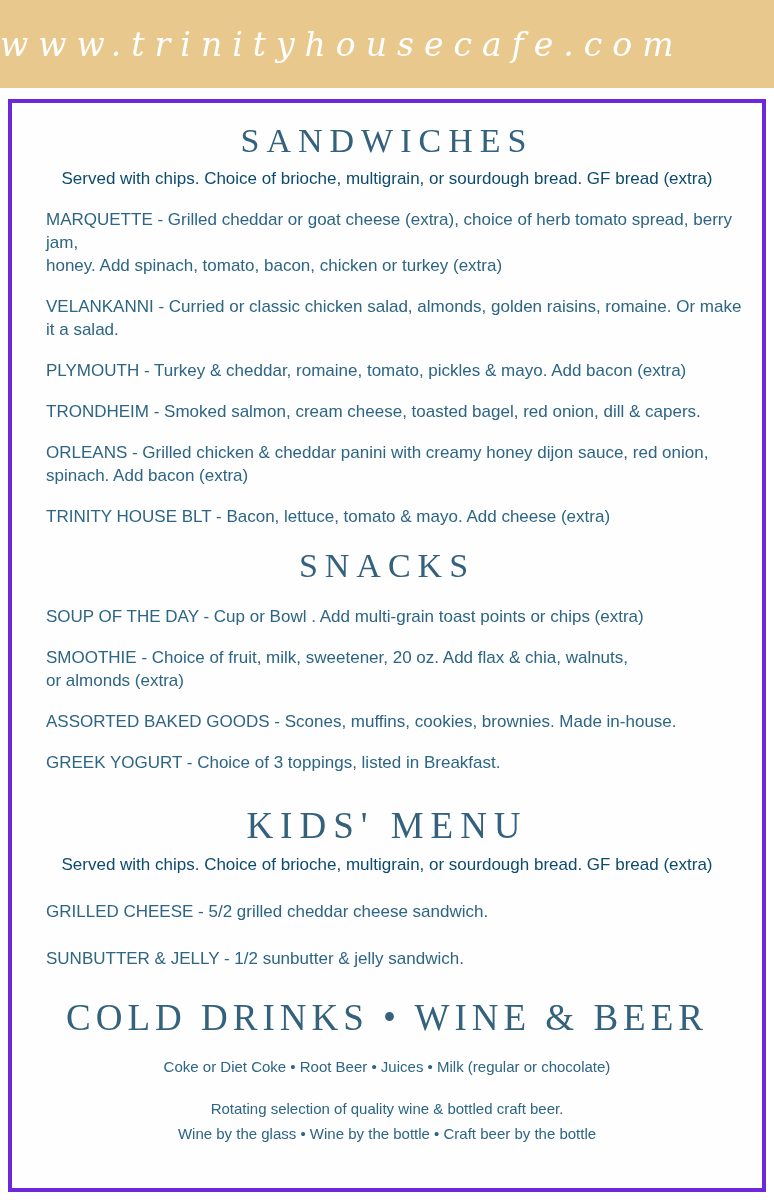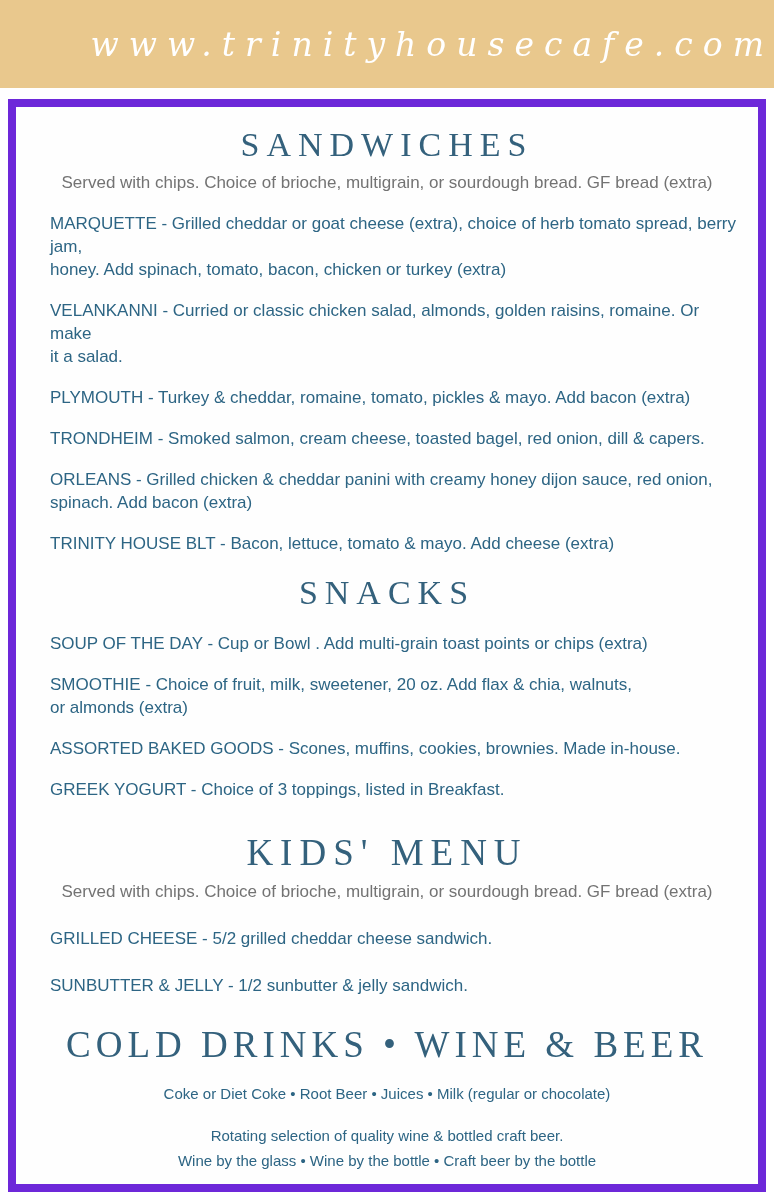--- a/index.html
+++ b/index.html
@@ -10,57 +10,57 @@
     height: 1200px;
     overflow: hidden;
     font-family: "Liberation Sans", sans-serif;
   }
   .top-banner {
     width: 774px;
     height: 88px;
     background: #e9c88d;
     display: flex;
     align-items: center;
-    justify-content: flex-end;
+    justify-content: flex-start;
   }
   .banner-url {
     font-family: "DejaVu Serif", "Liberation Serif", serif;
     font-style: italic;
     font-weight: normal;
     font-size: 33px;
     letter-spacing: 10px;
     color: #ffffff;
     white-space: nowrap;
   }
   .menu-frame {
     margin: 11px 8px 6px 8px;
     height: 1093px;
     box-sizing: border-box;
-    border: 8px solid #6d28d9;
+    border: 4px solid #6d28d9;
     background: #fefefe;
     padding: 0 18px;
     overflow: hidden;
   }
   .section-title {
     font-family: "Liberation Serif", "DejaVu Serif", serif;
     font-weight: normal;
     text-align: center;
     color: #34617c;
     line-height: 1.2;
     margin: 0;
   }
   .title-sandwiches { font-size: 34px; letter-spacing: 7px; margin-top: 18px; margin-bottom: 6px; }
   .title-snacks     { font-size: 34px; letter-spacing: 7px; margin-top: 10px; }
   .title-kids       { font-size: 37px; letter-spacing: 7px; margin-top: 30px; margin-bottom: 6px; }
   .title-cold       { font-size: 37px; letter-spacing: 5px; margin-top: 26px; margin-bottom: 4px; }
   .section-subtitle {
     text-align: center;
     font-size: 17px;
     line-height: 22px;
-    color: #737373;
+    color: #0c4a6e;
     margin: 0;
   }
   .items {
     padding: 0 0 0 16px;
   }
   .item {
     font-size: 17px;
     line-height: 23px;
     color: #2d6584;
     white-space: pre-line;

